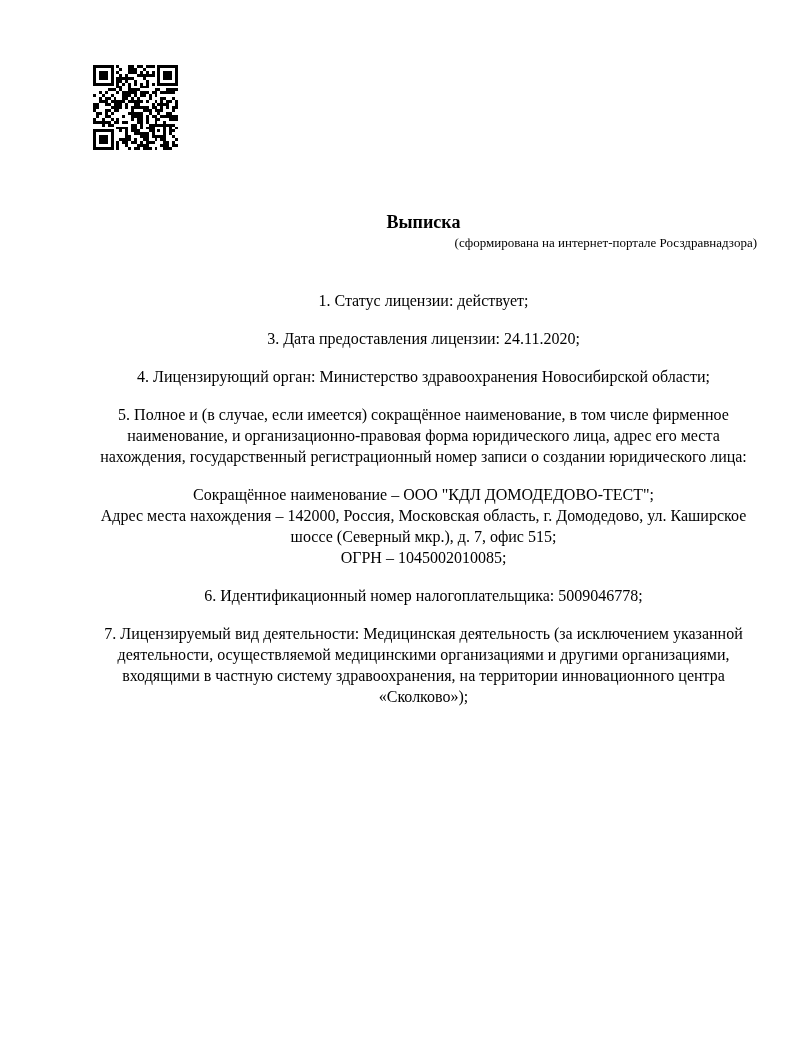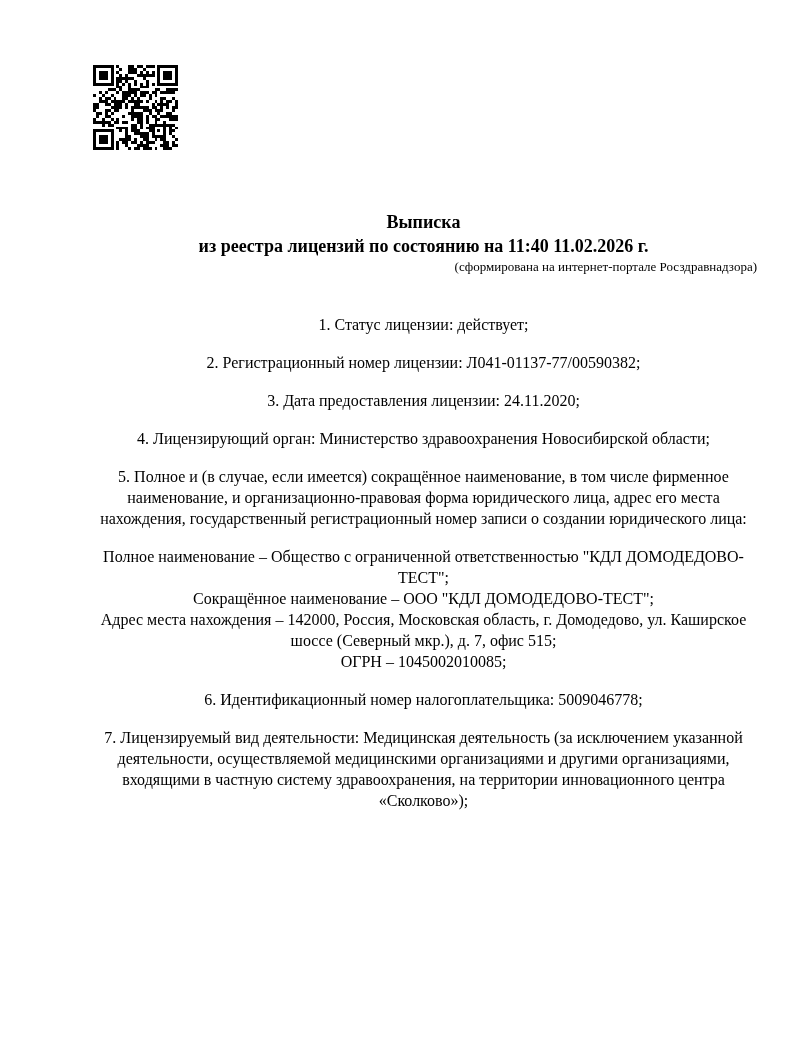--- a/index.html
+++ b/index.html
@@ -490,43 +490,38 @@
         <rect x="21" y="28" width="1" height="1"></rect>
         <rect x="24" y="28" width="1" height="1"></rect>
         <rect x="25" y="28" width="1" height="1"></rect>
         <rect x="26" y="28" width="1" height="1"></rect>
       </svg>
     </div>
 
   <div class="content">
     <div class="title">
       <div>Выписка</div>
-      <div>из реестра лицензий по состоянию на 11:40 11.02.2026 г.</div>
     </div>
 
     <div class="note">(сформирована на интернет-портале Росздравнадзора)</div>
 
     <div class="paragraphs" id="paragraphs">
         <div class="para">
           <div class="line">1. Статус лицензии: действует;</div>
         </div>
         <div class="para">
-          <div class="line">2. Регистрационный номер лицензии: Л041-01137-77/00590382;</div>
-        </div>
-        <div class="para">
           <div class="line">3. Дата предоставления лицензии: 24.11.2020;</div>
         </div>
         <div class="para">
           <div class="line">4. Лицензирующий орган: Министерство здравоохранения Новосибирской области;</div>
         </div>
         <div class="para">
           <div class="line">5. Полное и (в случае, если имеется) сокращённое наименование, в том числе фирменное наименование, и организационно-правовая форма юридического лица, адрес его места нахождения, государственный регистрационный номер записи о создании юридического лица:</div>
         </div>
         <div class="para">
-          <div class="line">Полное наименование – Общество с ограниченной ответственностью "КДЛ ДОМОДЕДОВО-ТЕСТ";</div>
           <div class="line">Сокращённое наименование – ООО "КДЛ ДОМОДЕДОВО-ТЕСТ";</div>
           <div class="line">Адрес места нахождения – 142000, Россия, Московская область, г. Домодедово, ул. Каширское шоссе (Северный мкр.), д. 7, офис 515;</div>
           <div class="line">ОГРН – 1045002010085;</div>
         </div>
         <div class="para">
           <div class="line">6. Идентификационный номер налогоплательщика: 5009046778;</div>
         </div>
         <div class="para">
           <div class="line">7. Лицензируемый вид деятельности: Медицинская деятельность (за исключением указанной деятельности, осуществляемой медицинскими организациями и другими организациями, входящими в частную систему здравоохранения, на территории инновационного центра «Сколково»);</div>
         </div>

